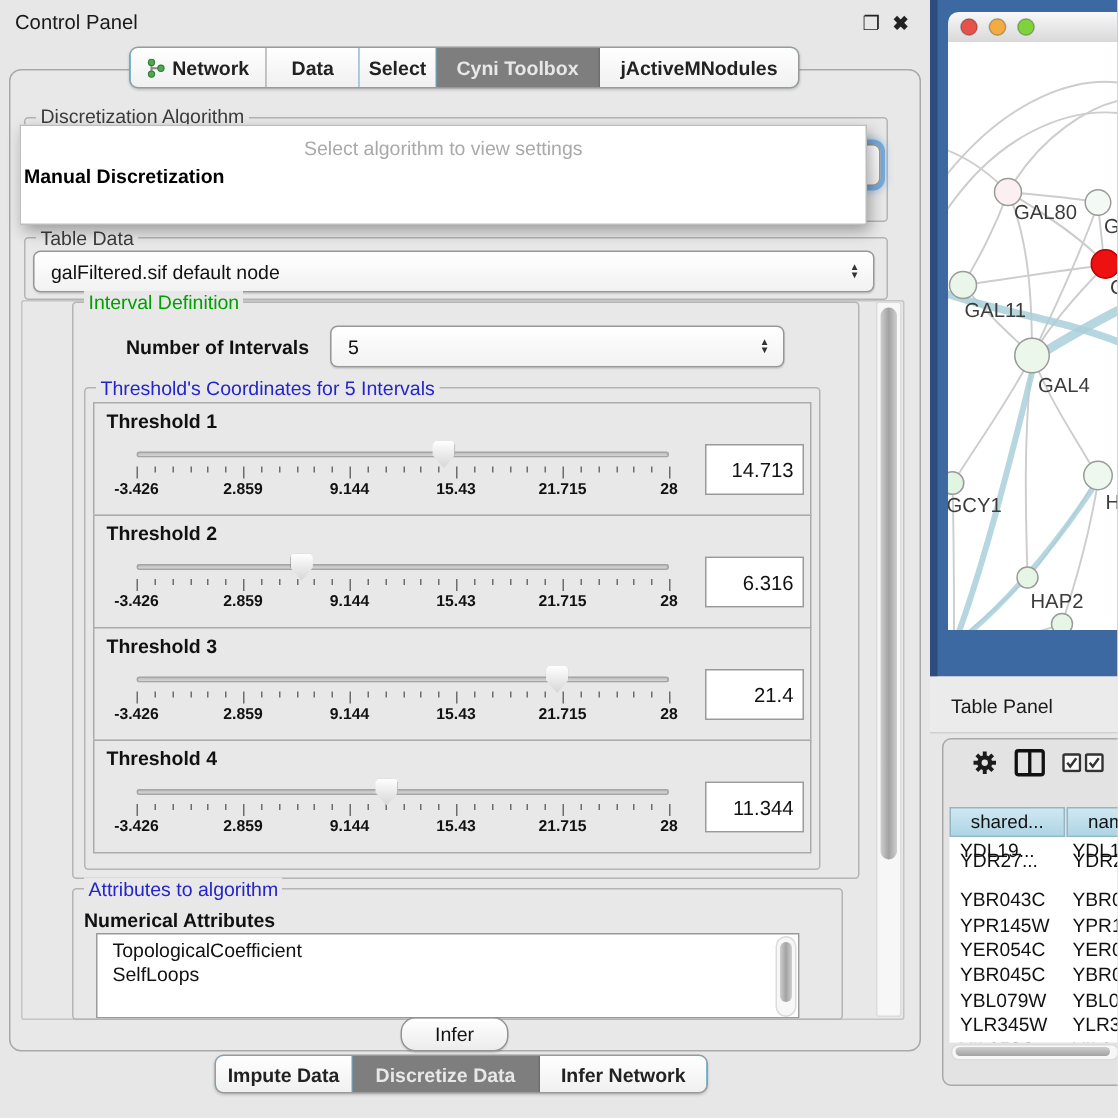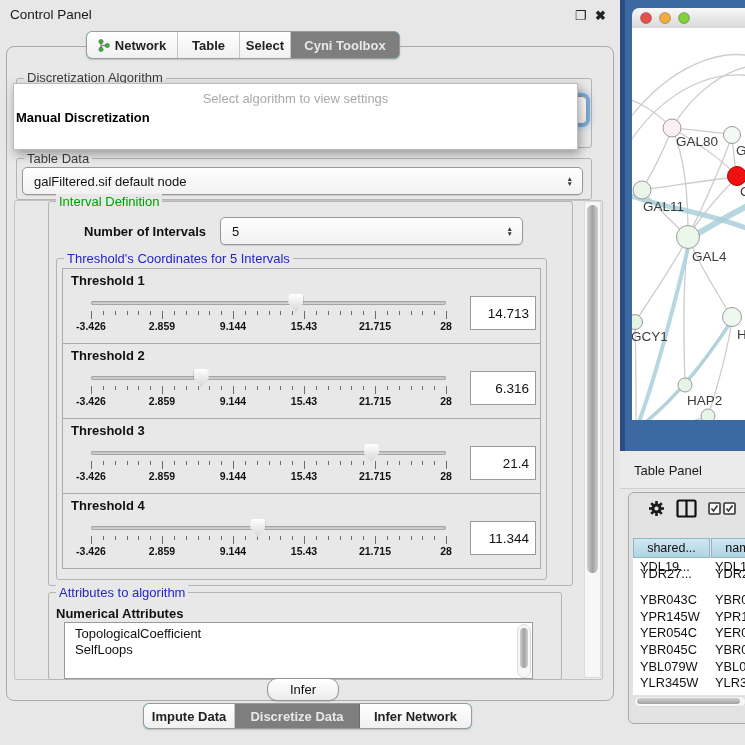--- a/index.html
+++ b/index.html
@@ -79,27 +79,30 @@
         <line x1="3" y1="3" x2="3" y2="10" stroke="#8a8a8a" stroke-width="1.4"></line>
         <line x1="3" y1="6.5" x2="9" y2="6.5" stroke="#8a8a8a" stroke-width="1.4"></line>
         <circle cx="3" cy="2.6" r="2.1" fill="#4fa84f" stroke="#2e7d2e" stroke-width="0.7"></circle>
         <circle cx="3" cy="10.4" r="2.1" fill="#4fa84f" stroke="#2e7d2e" stroke-width="0.7"></circle>
         <circle cx="9.3" cy="6.5" r="2.1" fill="#4fa84f" stroke="#2e7d2e" stroke-width="0.7"></circle>
       </svg>
     </span>
     <span>Network</span>
   </div>
   <div class="s" style="width:61px">
-      <span>Table</span>
+      <span>Data</span>
     </div>
   <div class="s" style="width:50px">
       <span>Select</span>
     </div>
   <div class="s sel" style="width:108px">
       <span>Cyni Toolbox</span>
+    </div>
+  <div class="s" style="width:132px">
+      <span>jActiveMNodules</span>
     </div>
 </div>
 
 <div class="abs group" style="left:16px;top:78px;width:574px;height:68px"></div>
 <div class="abs gtitle" style="left:24px;top:70px;color:#3c3c3c">Discretization Algorithm</div>
 <div class="abs combo focusring" style="left:22px;top:96px;width:552px;height:26px"></div>
 
 <div class="abs group" style="left:16px;top:158px;width:574px;height:40px"></div>
 <div class="abs gtitle" style="left:24px;top:151px;color:#3c3c3c">Table Data</div>
 <div class="abs combo" style="left:22px;top:167px;width:548px;height:26px">

